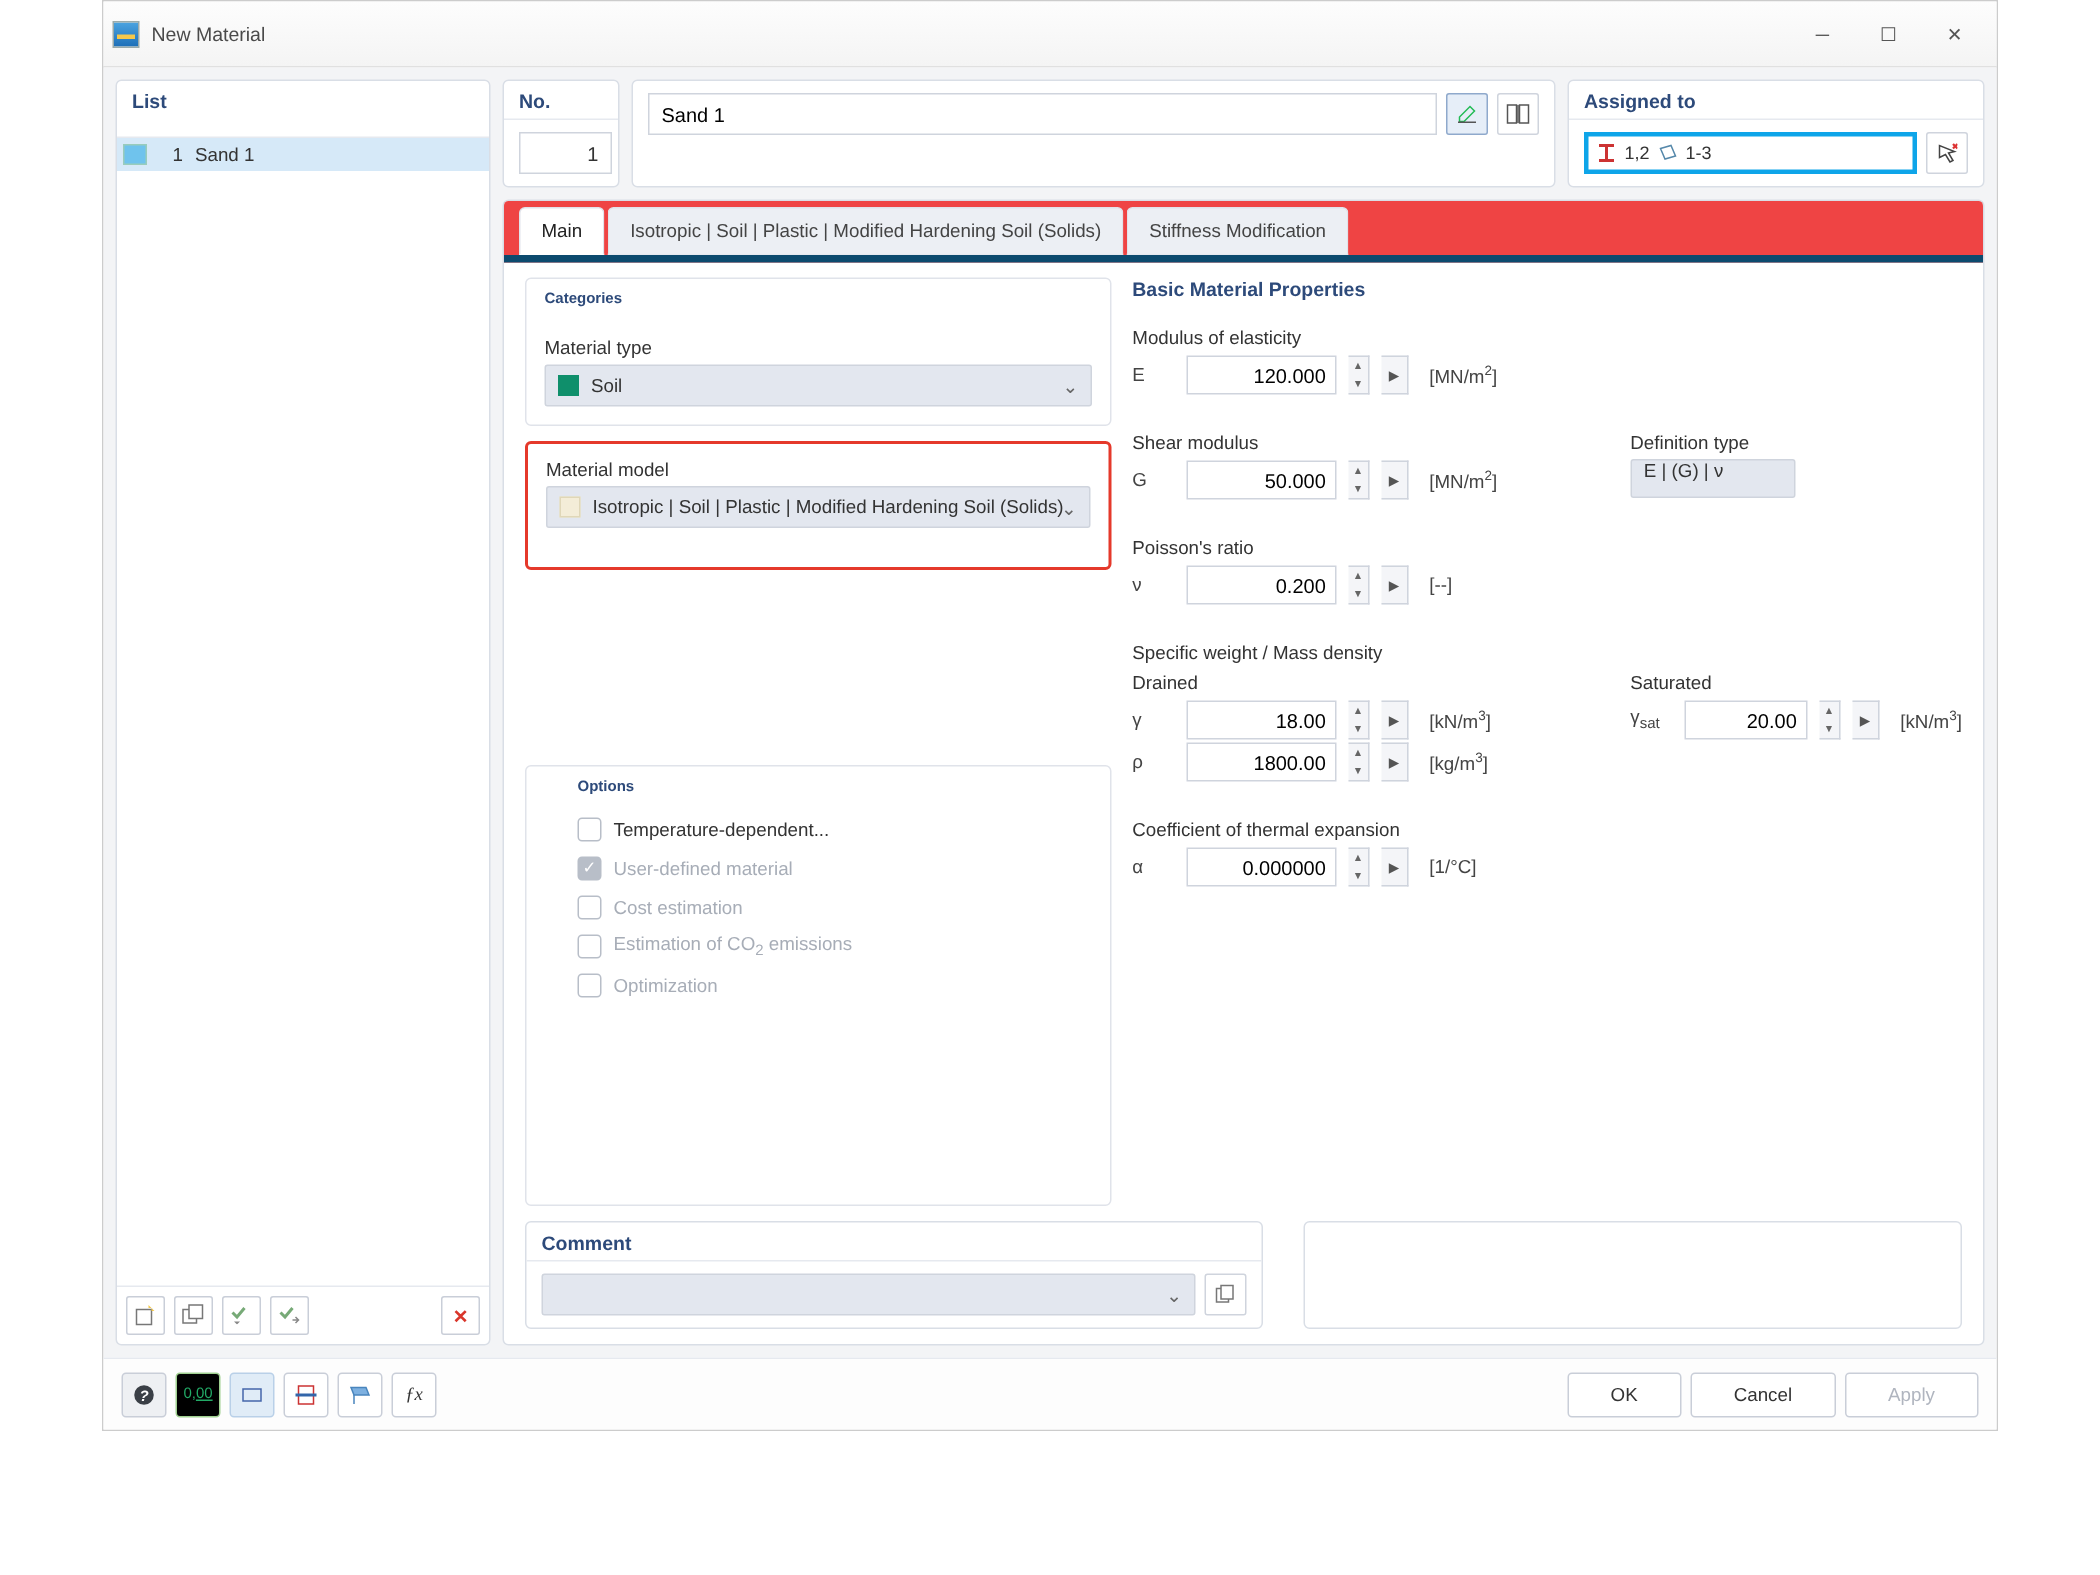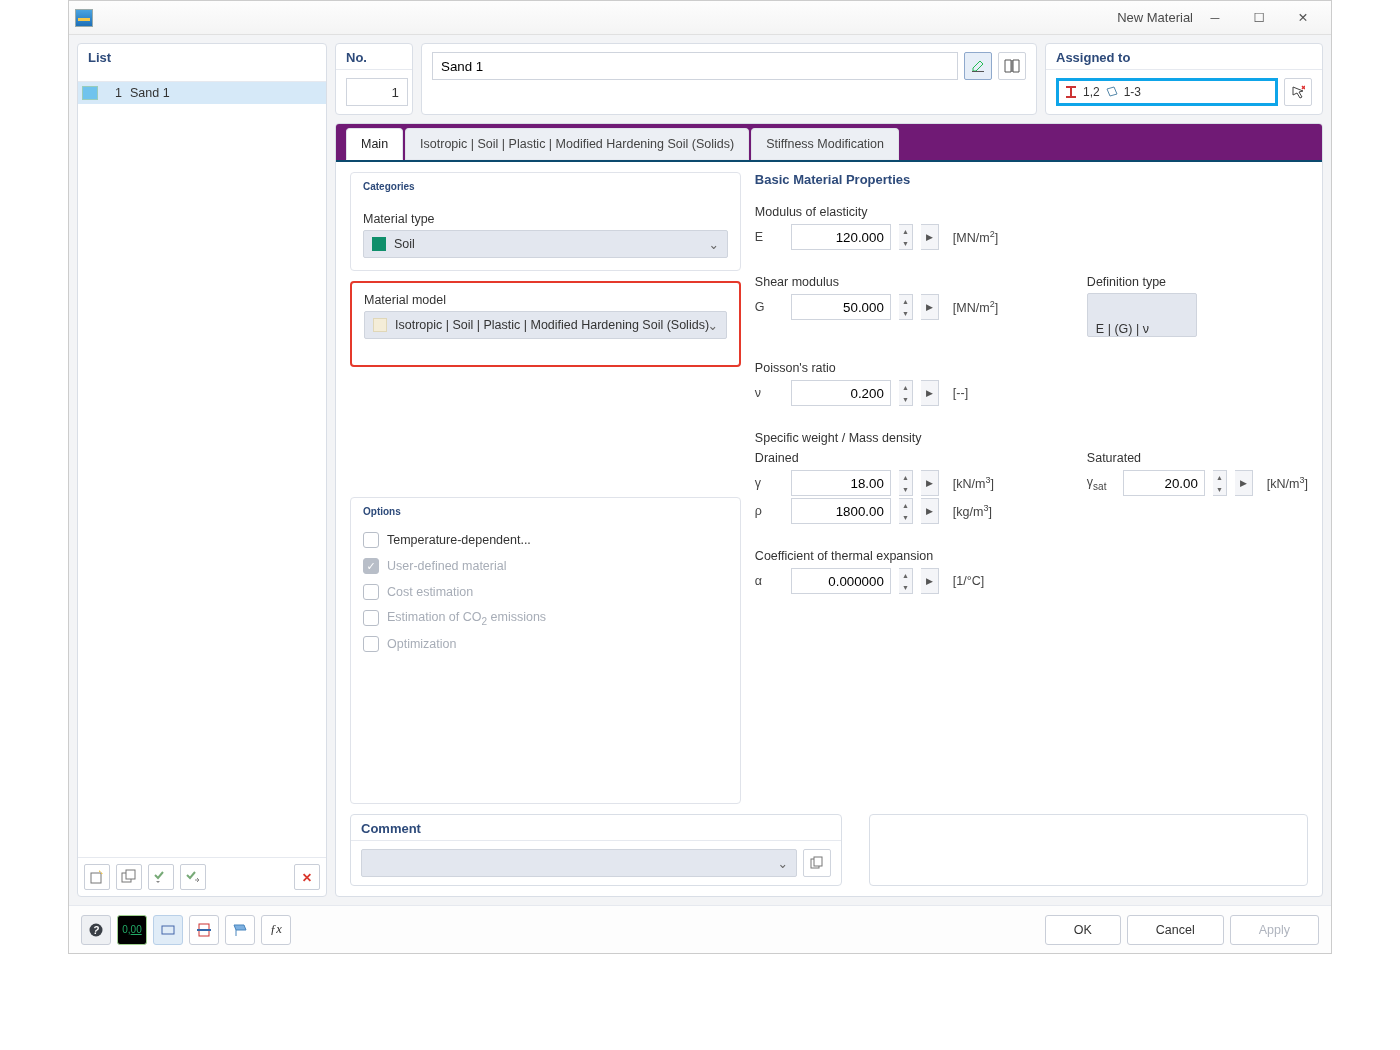--- a/index.html
+++ b/index.html
@@ -1,18 +1,18 @@
 <!DOCTYPE html>
 <html><head>
 <meta charset="utf-8">
 <style>
   * { box-sizing: border-box; font-family: "Segoe UI", Tahoma, sans-serif; }
   body { margin:0; background:#fff; font-size:12.5px; color:#333; }
   .window { width:1264px; height:954px; border:1px solid #ccc; margin:0 auto; background:#fff; display:flex; flex-direction:column;}
-  .titlebar { height:34px; background:linear-gradient(#fdfdfd,#f4f4f4); border-bottom:1px solid #e0e0e0; display:flex; align-items:center; padding:0 6px;text-align:right;}
+  .titlebar { height:44px; background:linear-gradient(#fdfdfd,#f4f4f4); border-bottom:1px solid #e0e0e0; display:flex; align-items:center; padding:0 6px;}
   .titlebar .appicon { width:18px; height:18px; margin-right:8px; background:linear-gradient(#4aa3e0,#1d6fb8); border:1px solid #9aa; position:relative;}
   .titlebar .appicon:after{content:""; position:absolute; left:2px; top:8px; right:2px; height:3px; background:#f5c84b;}
   .titlebar .title { flex:1; color:#4a4a4a; font-size:13px;}
   .winbtn { width:44px; height:28px; display:flex; align-items:center; justify-content:center; color:#555;}
 
   .body { flex:1; display:flex; background:#f3f4f6; padding:8px; gap:8px; overflow:hidden;}
 
   .panel { background:#fff; border:1px solid #d9dee6; border-radius:4px; }
   .panel-title { font-weight:600; color:#2d4a7a; padding:6px 10px 16px; font-size:13px; border-bottom:1px solid #e6e9ef;}
   .left { width:250px; display:flex; flex-direction:column;}
@@ -37,21 +37,21 @@
   .name-input{flex:1;height:28px;border:1px solid #cfd4dd;padding:0 8px;}
   .iconbtn{width:28px;height:28px;border:1px solid #8fa9cc;background:#e6eef8;display:flex;align-items:center;justify-content:center;border-radius:2px;}
   .iconbtn.plain{border-color:#cfd4dd;background:#fff;}
 
   .assigned{width:278px;}
   .assigned .bd{display:flex;gap:6px;align-items:center;}
   .assigned-field{flex:1;height:28px;border:3px solid #0ea5e9;display:flex;align-items:center;gap:6px;padding:0 6px;background:#fff;font-size:12px;}
   .mini-ic{width:12px;height:12px;display:inline-block;}
 
   .tabs-wrap{background:#fff;border:1px solid #d9dee6;border-radius:4px;flex:1;display:flex;flex-direction:column;overflow:hidden;}
-  .tabs{display:flex;background:#701a75;border-bottom:2px solid #0c4a6e;padding-left:10px;}
+  .tabs{display:flex;background:#ef4444;border-bottom:5px solid #0c4a6e;padding-left:10px;}
   .tab{padding:8px 14px;color:#444;border-radius:4px 4px 0 0;margin-top:4px;}
   .tab.active{background:#fff;border:1px solid #e0e3ea;border-bottom-color:#fff;color:#222;}
   .tab.inactive{background:#eceff4;border:1px solid #e0e3ea;border-bottom-color:#e6e9ef;margin-left:2px;}
 
   .tab-body{flex:1;display:flex;gap:14px;padding:10px 14px;overflow:auto;}
   .col{display:flex;flex-direction:column;gap:10px;}
   .colL{width:414px;}
   .colR{flex:1;}
 
   .frame{border:1px solid #e0e3ea;border-radius:4px;background:#fff;}
@@ -76,21 +76,21 @@
   .grp{margin-bottom:14px;}
   .grp .glabel{color:#333;margin-bottom:4px;}
   .prow{display:flex;align-items:center;gap:8px;height:28px;}
   .sym{width:28px;color:#444;}
   .ninput{width:100px;height:26px;border:1px solid #cfd4dd;background:#fff;text-align:right;padding:0 6px;}
   .spin{width:14px;height:26px;border:1px solid #cfd4dd;border-left:none;background:#f4f5f8;display:flex;flex-direction:column;}
   .spin div{flex:1;display:flex;align-items:center;justify-content:center;font-size:7px;color:#666;}
   .gobtn{width:18px;height:26px;border:1px solid #cfd4dd;border-left:none;background:#f4f5f8;display:flex;align-items:center;justify-content:center;font-size:9px;color:#555;}
   .unit{margin-left:6px;color:#444;}
   .twoC{display:flex;gap:32px;}
-  .dd2{height:44px;border:1px solid #cfd4dd;background:#e3e7ef;padding:0 8px;display:flex;align-items:flex-end;min-width:110px;border-radius:2px;}
+  .dd2{height:26px;border:1px solid #cfd4dd;background:#e3e7ef;padding:0 8px;display:flex;align-items:flex-start;min-width:110px;border-radius:2px;}
 
   .comment-row{display:flex;gap:27px;padding:0 14px 10px;}
   .comment-box{flex:0 0 492px;}
   .comment-box .bd{display:flex;gap:6px;align-items:center;}
   .ccombo{flex:1;height:28px;border:1px solid #cfd4dd;background:#e3e7ef;position:relative;border-radius:2px;}
   .ccombo .chev{position:absolute;right:8px;top:6px;color:#666;}
   .blank{flex:1;}
 
   .footer{height:48px;border-top:1px solid #e6e9ef;background:#fdfdfd;display:flex;align-items:center;padding:0 12px;gap:6px;}
   .footer .spacer{flex:1;}
@@ -226,21 +226,21 @@
               <div class="fbd" style="padding-top:10px;padding-bottom:26px;">
                 <div class="lbl" style="margin-top:0">Material model</div>
                 <div class="combo">
                   <span class="sq beige"></span>
                   <span>Isotropic | Soil | Plastic | Modified Hardening Soil (Solids)</span>
                   <span class="chev">⌄</span>
                 </div>
               </div>
             </div>
             <div style="height:110px;"></div>
-            <div class="frame" style="flex:1;">
+            <div class="frame" style="flex:1;padding-left:22px;">
               <div class="fhd">Options</div>
               <div class="fbd">
                 <div class="opt-row">
                   <span class="chk"></span>
                   <span>Temperature-dependent...</span>
                 </div>
                 <div class="opt-row disabled">
                   <span class="chk checked"></span>
                   <span>User-defined material</span>
                 </div>

